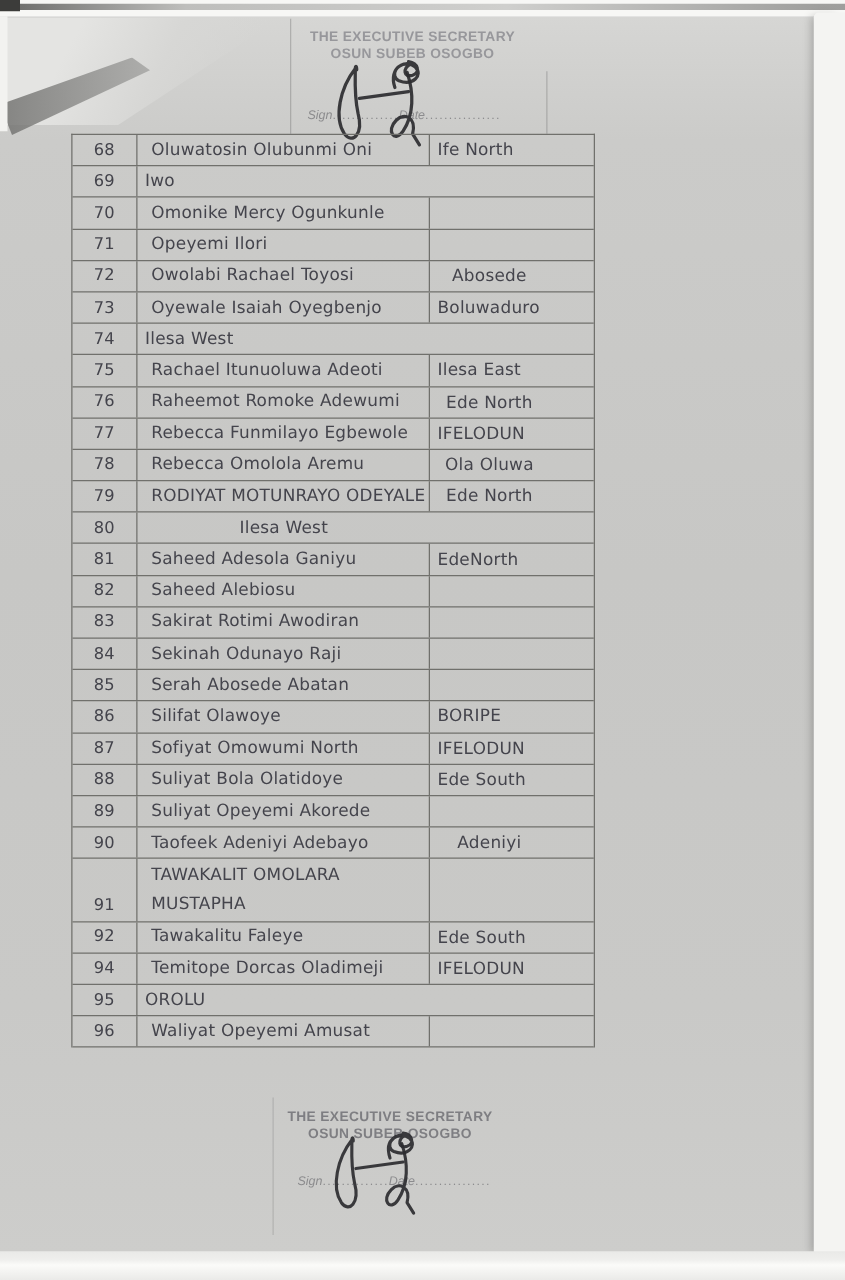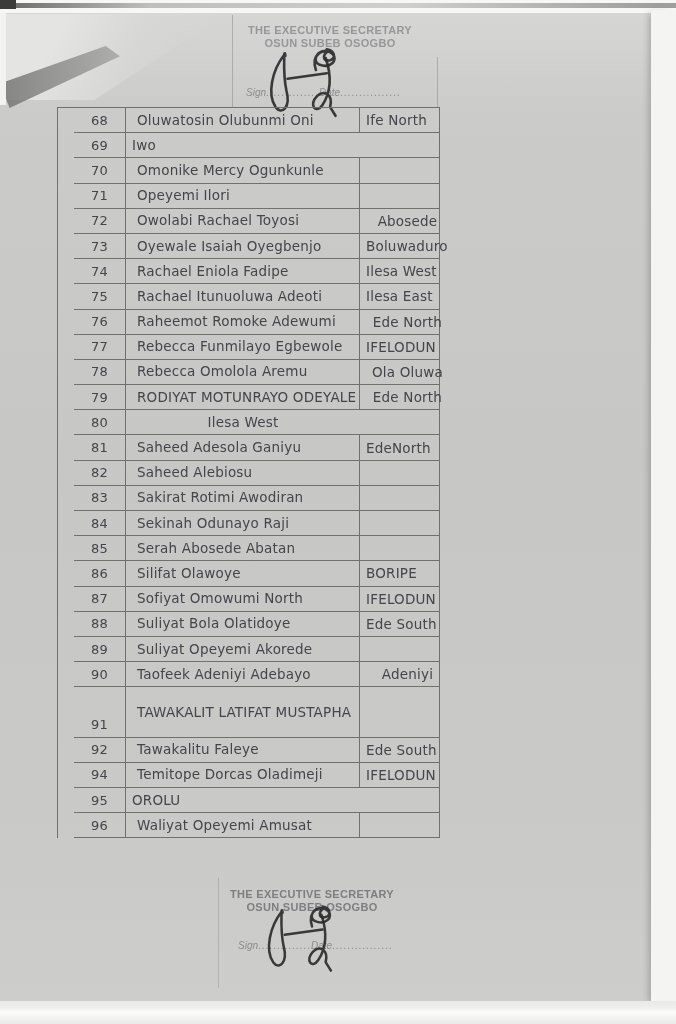--- a/index.html
+++ b/index.html
@@ -49,22 +49,22 @@
   .sig-ftr{left:249px;top:903px;}
   .sig path{stroke:#2c2c30;stroke-width:2.4;fill:none;stroke-linecap:round;stroke-linejoin:round;opacity:.92;}
 
   
   .vline{position:absolute;width:1px;background:rgba(90,90,90,.30);}
   .vl-h1{left:232px;top:15px;height:92px;}
   .vl-h2{left:437px;top:57px;height:50px;}
   .vl-f1{left:218px;top:878px;height:110px;background:rgba(90,90,90,.22);}
 
   
-  .tbl{position:absolute;left:57px;top:107px;width:383px;box-sizing:border-box;
-    border:1px solid #70706c;border-bottom:none;padding-left:16px;}
+  .tbl{position:absolute;left:57px;top:107px;width:419px;box-sizing:border-box;
+    border:1px solid #70706c;border-bottom:none;}
   .row{display:grid;grid-template-columns:52px 234px 95px;height:25.2px;
     box-sizing:border-box;border-bottom:1px solid #70706c;}
   .row.tall{height:50.4px;}
   .cell{box-sizing:border-box;display:flex;align-items:center;overflow:hidden;
     color:#44444c;font-size:13.5px;letter-spacing:.2px;}
   .c-sn{justify-content:center;border-right:1px solid #70706c;font-size:13px;}
   .row.tall .c-sn{align-items:flex-end;padding-bottom:5px;}
   .c-name{border-right:1px solid #70706c;padding-left:11px;line-height:23px;}
   .c-lga{padding:0 6px;}
   .c-lga.center{justify-content:center;}
@@ -133,21 +133,20 @@
     </div>
 
     <div class="row">
       <div class="cell c-sn">73</div>
       <div class="cell c-name">Oyewale Isaiah Oyegbenjo</div>
       <div class="cell c-lga">Boluwaduro</div>
     </div>
 
     <div class="row">
       <div class="cell c-sn">74</div>
-      <div class="cell c-name">Rachael Eniola Fadipe</div>
       <div class="cell c-lga">Ilesa West</div>
     </div>
 
     <div class="row">
       <div class="cell c-sn">75</div>
       <div class="cell c-name">Rachael Itunuoluwa Adeoti</div>
       <div class="cell c-lga">Ilesa East</div>
     </div>
 
     <div class="row">
@@ -234,21 +233,21 @@
     </div>
 
     <div class="row">
       <div class="cell c-sn">90</div>
       <div class="cell c-name">Taofeek Adeniyi Adebayo</div>
       <div class="cell c-lga center">Adeniyi</div>
     </div>
 
     <div class="row tall">
       <div class="cell c-sn">91</div>
-      <div class="cell c-name">TAWAKALIT LATIFAT MUSTAPHA</div>
+      <div class="cell c-name">TAWAKALIT OMOLARA MUSTAPHA</div>
       <div class="cell c-lga"></div>
     </div>
 
     <div class="row">
       <div class="cell c-sn">92</div>
       <div class="cell c-name">Tawakalitu Faleye</div>
       <div class="cell c-lga">Ede South</div>
     </div>
 
 

